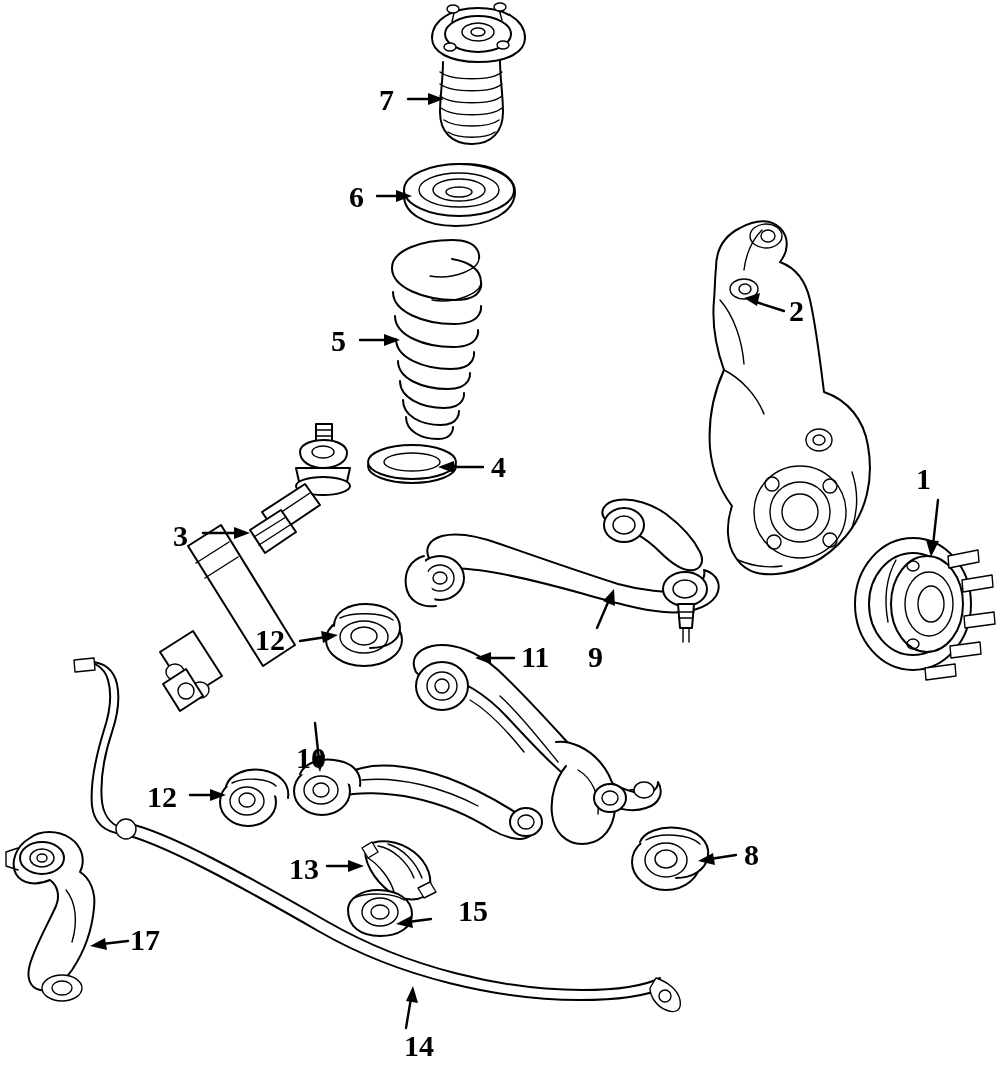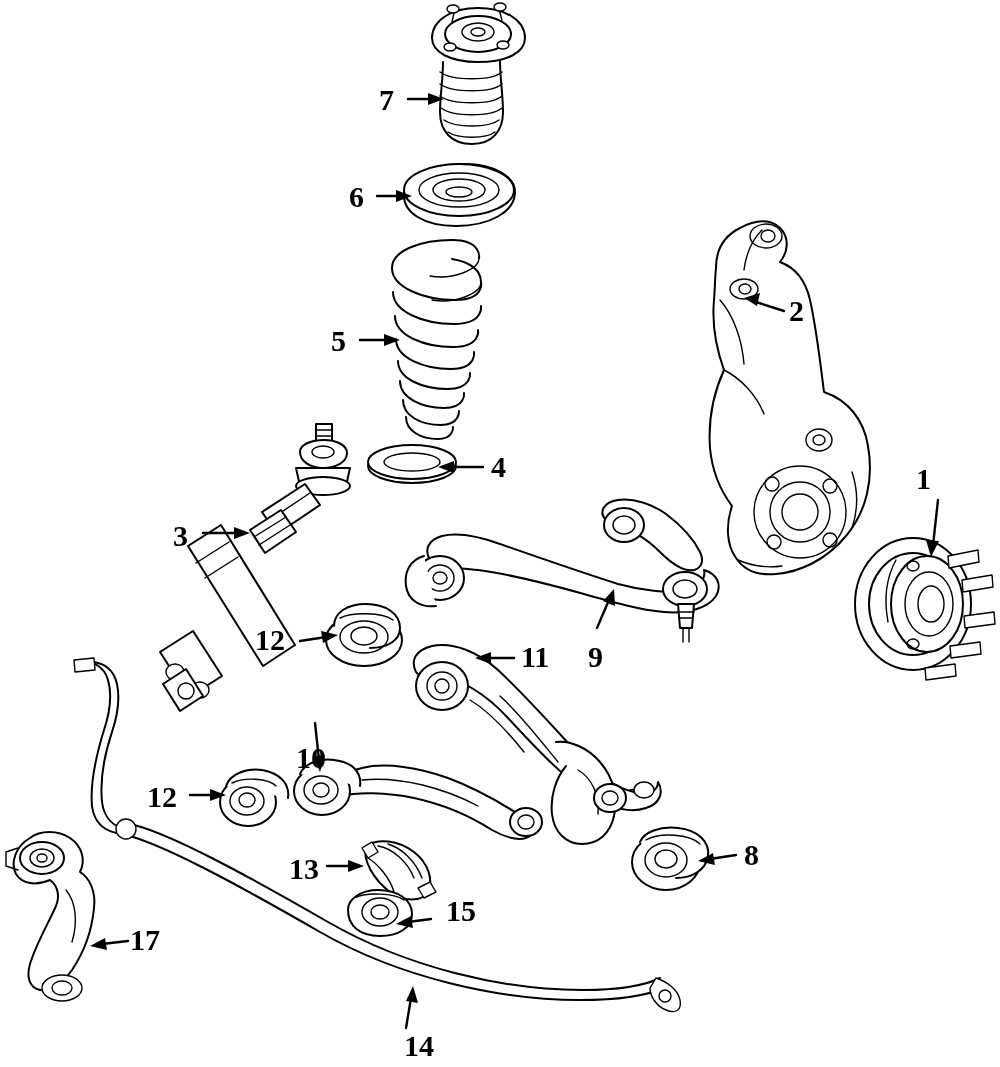--- a/index.html
+++ b/index.html
@@ -366,17 +366,17 @@
   <div class="callout" style="left:331px; top:326px;">5</div>
   <div class="callout" style="left:349px; top:182px;">6</div>
   <div class="callout" style="left:379px; top:85px;">7</div>
   <div class="callout" style="left:744px; top:840px;">8</div>
   <div class="callout" style="left:588px; top:642px;">9</div>
   <div class="callout" style="left:296px; top:700px;margin-top:43px;">10</div>
   <div class="callout" style="left:521px; top:642px;">11</div>
   <div class="callout" style="left:147px; top:782px;font-family:Liberation Serif, serif;">12</div>
   <div class="callout" style="left:255px; top:625px;">12</div>
   <div class="callout" style="left:404px; top:1031px;">14</div>
-  <div class="callout" style="left:446px; top:896px;text-align:right;">15</div>
+  <div class="callout" style="left:458px; top:896px;text-align:right;">15</div>
   <div class="callout" style="left:289px; top:854px;">13</div>
   <div class="callout" style="left:130px; top:925px;">17</div>
 
 </div>
 
 </body></html>

